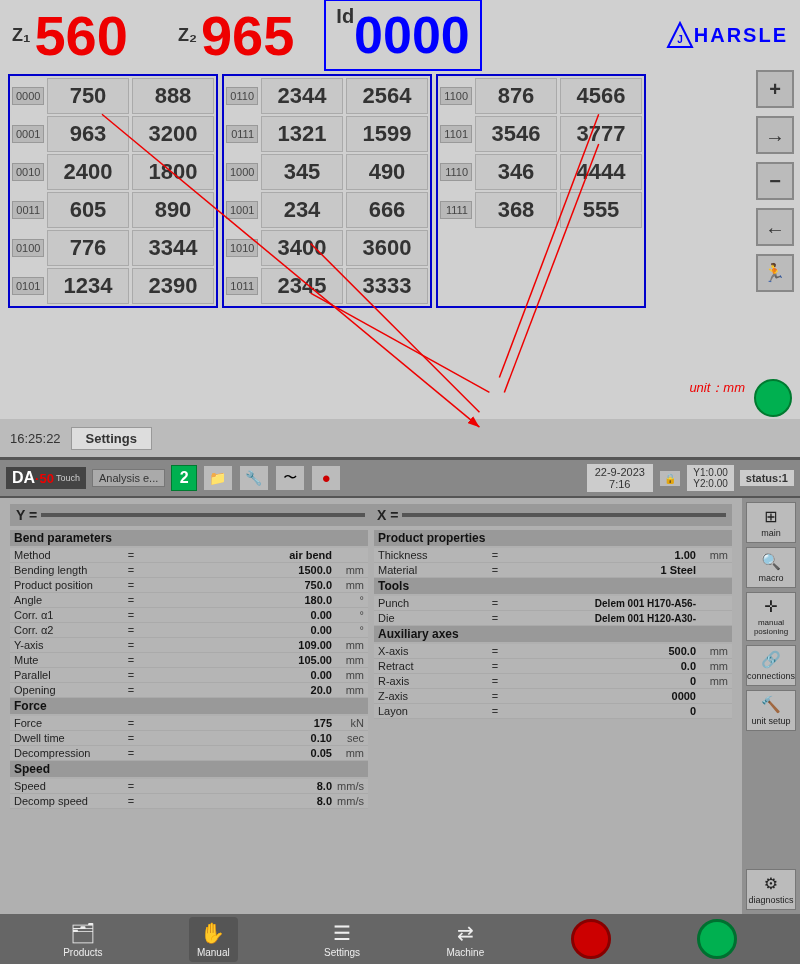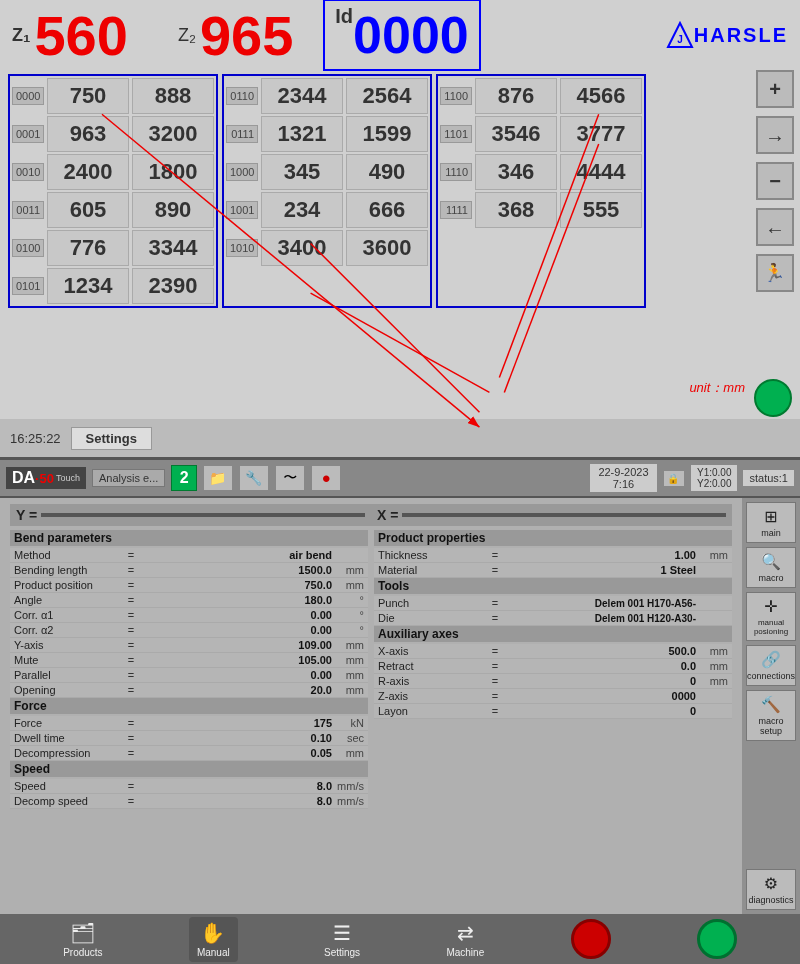--- a/index.html
+++ b/index.html
@@ -35,21 +35,21 @@
       margin-right: 4px;
     }
     .z1-val {
       font-size: 56px;
       font-weight: bold;
       color: #e00;
       margin-right: 30px;
     }
     .z2-label {
       font-size: 18px;
-      font-weight: normal;
+      font-weight: bold;
       color: #333;
       margin-right: 4px;
     }
     .z2-val {
       font-size: 56px;
       font-weight: bold;
       color: #e00;
       margin-right: 30px;
     }
     .id-box {
@@ -298,20 +298,21 @@
       padding: 2px 6px;
       font-size: 10px;
       color: #333;
     }
 
     .status-box {
       background: #ccc;
       padding: 2px 6px;
       font-size: 11px;
       color: #333;
+      font-weight: bold;
     }
 
     
     .da-content {
       display: flex;
       height: calc(504px - 38px - 50px);
     }
 
     .da-main {
       flex: 1;
@@ -563,20 +564,25 @@
         </div>
         <div class="data-row">
           <span class="row-id">1001</span>
           <span class="row-val">234</span>
           <span class="row-val">666</span>
         </div>
         <div class="data-row">
           <span class="row-id">1010</span>
           <span class="row-val">3400</span>
           <span class="row-val">3600</span>
+        </div>
+        <div class="data-row">
+          <span class="row-id">1011</span>
+          <span class="row-val">2345</span>
+          <span class="row-val">3333</span>
         </div>
       </div>
     </div>
 
     <div class="section-border">
       <div class="data-section">
         <div class="data-row">
           <span class="row-id">1100</span>
           <span class="row-val">876</span>
           <span class="row-val">4566</span>
@@ -858,21 +864,21 @@
       <div class="sidebar-btn">
         <span class="icon">✛</span>
         <span style="font-size:8px">manual posioning</span>
       </div>
       <div class="sidebar-btn">
         <span class="icon">🔗</span>
         <span>connections</span>
       </div>
       <div class="sidebar-btn">
         <span class="icon">🔨</span>
-        <span>macro setup</span>
+        <span>unit setup</span>
       </div>
       <div style="flex:1"></div>
       <div class="sidebar-btn">
         <span class="icon">⚙</span>
         <span>diagnostics</span>
       </div>
     </div>
 
   </div>
 

